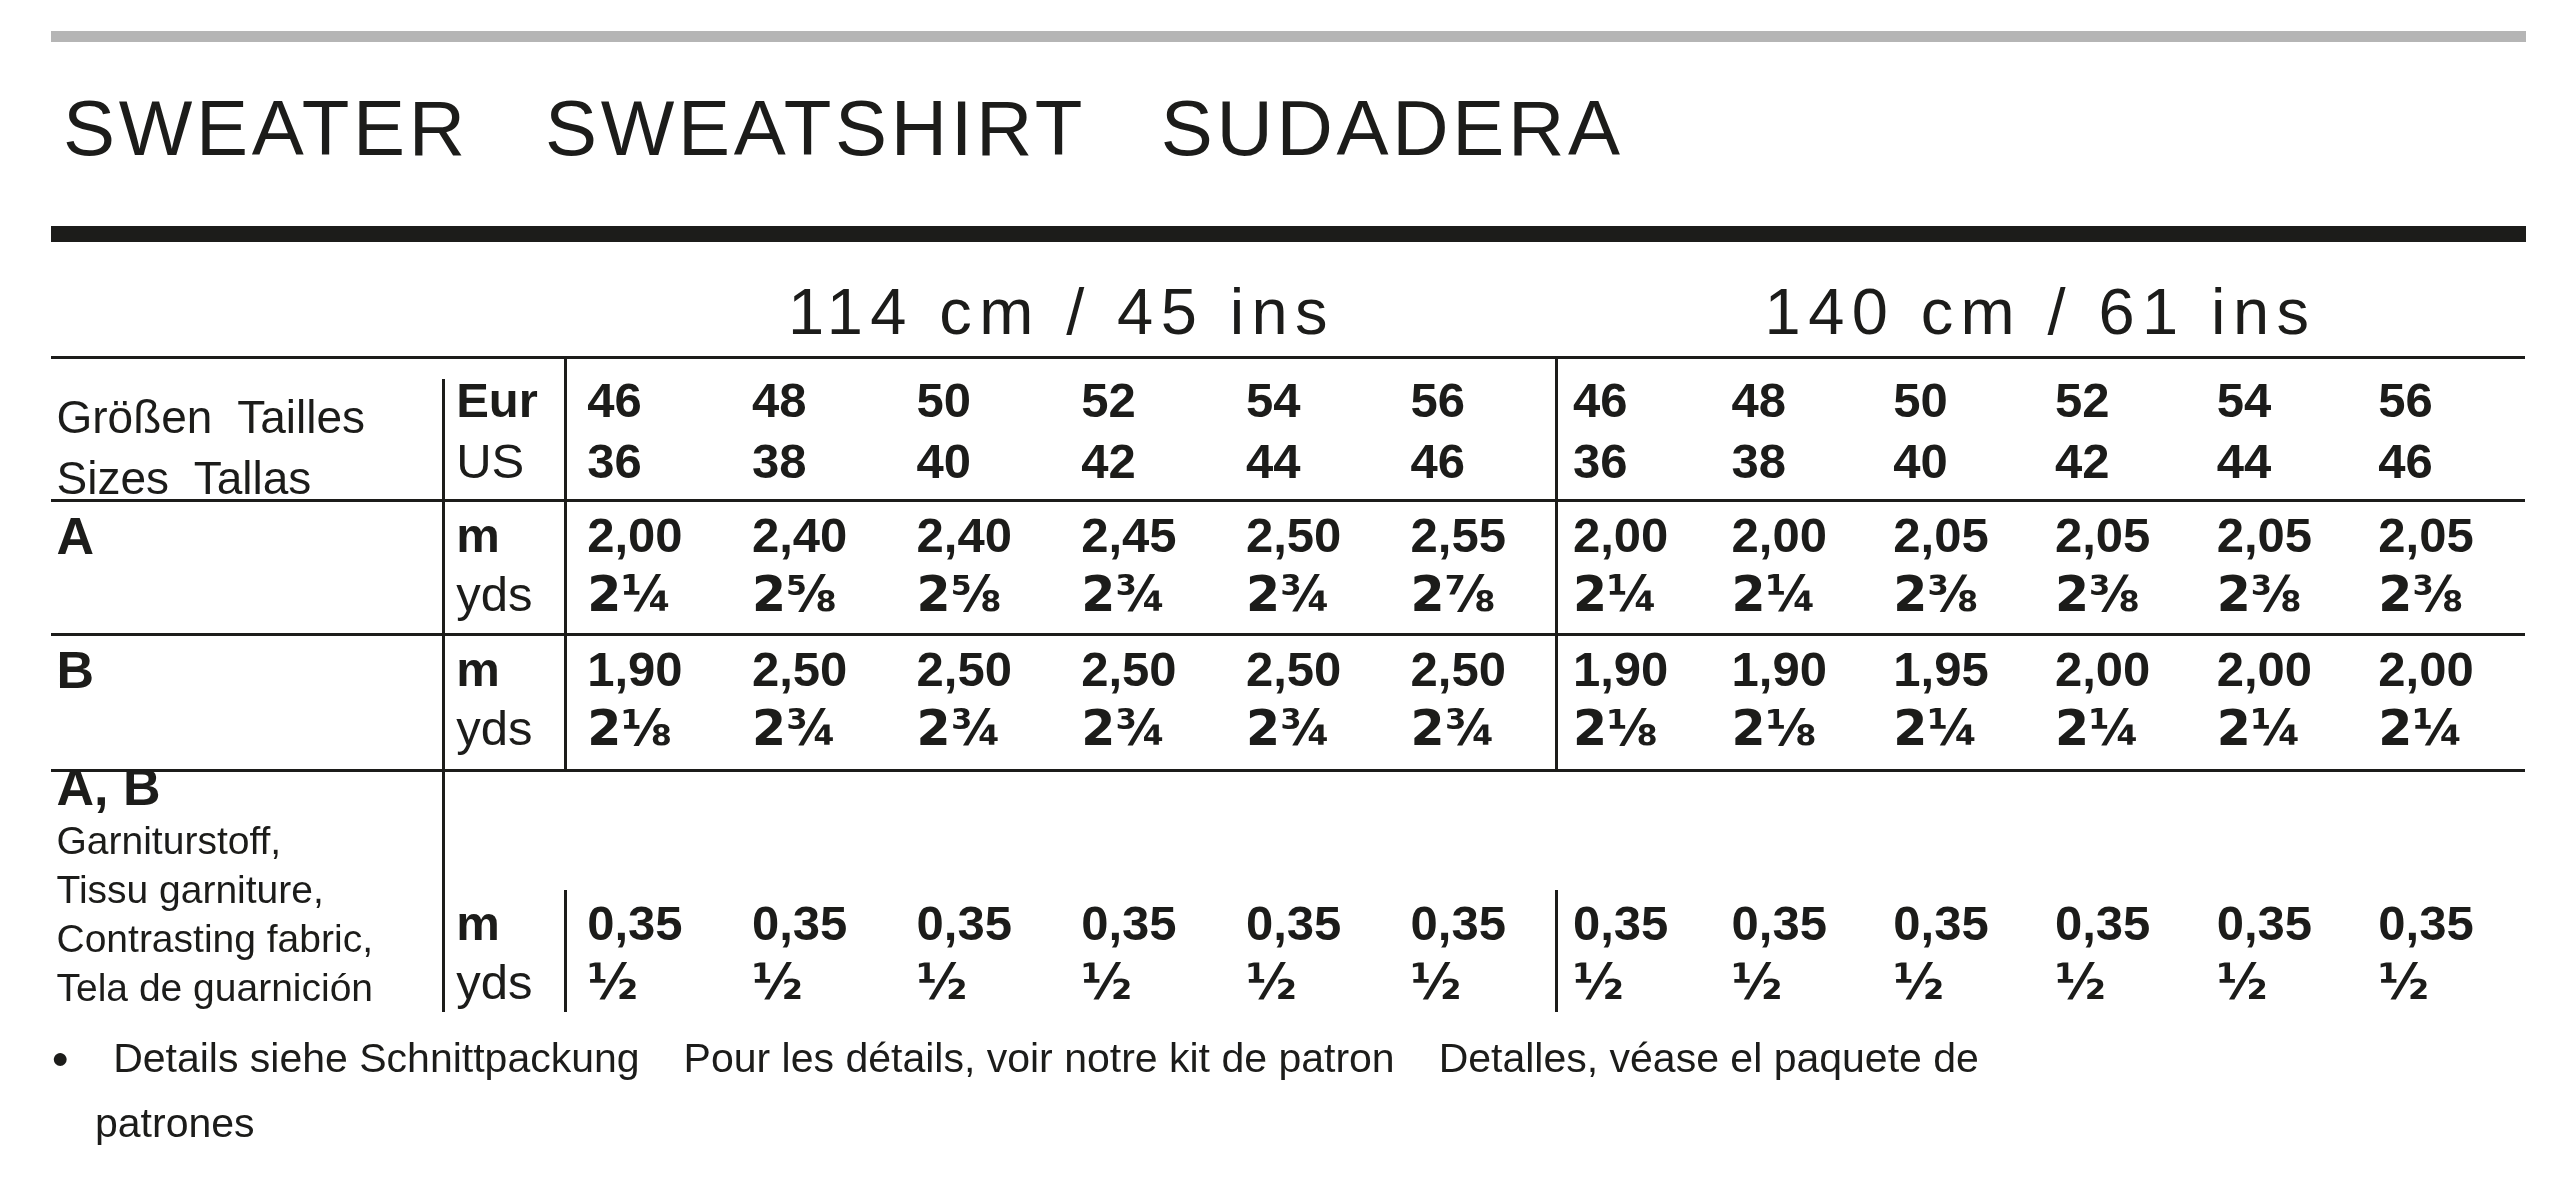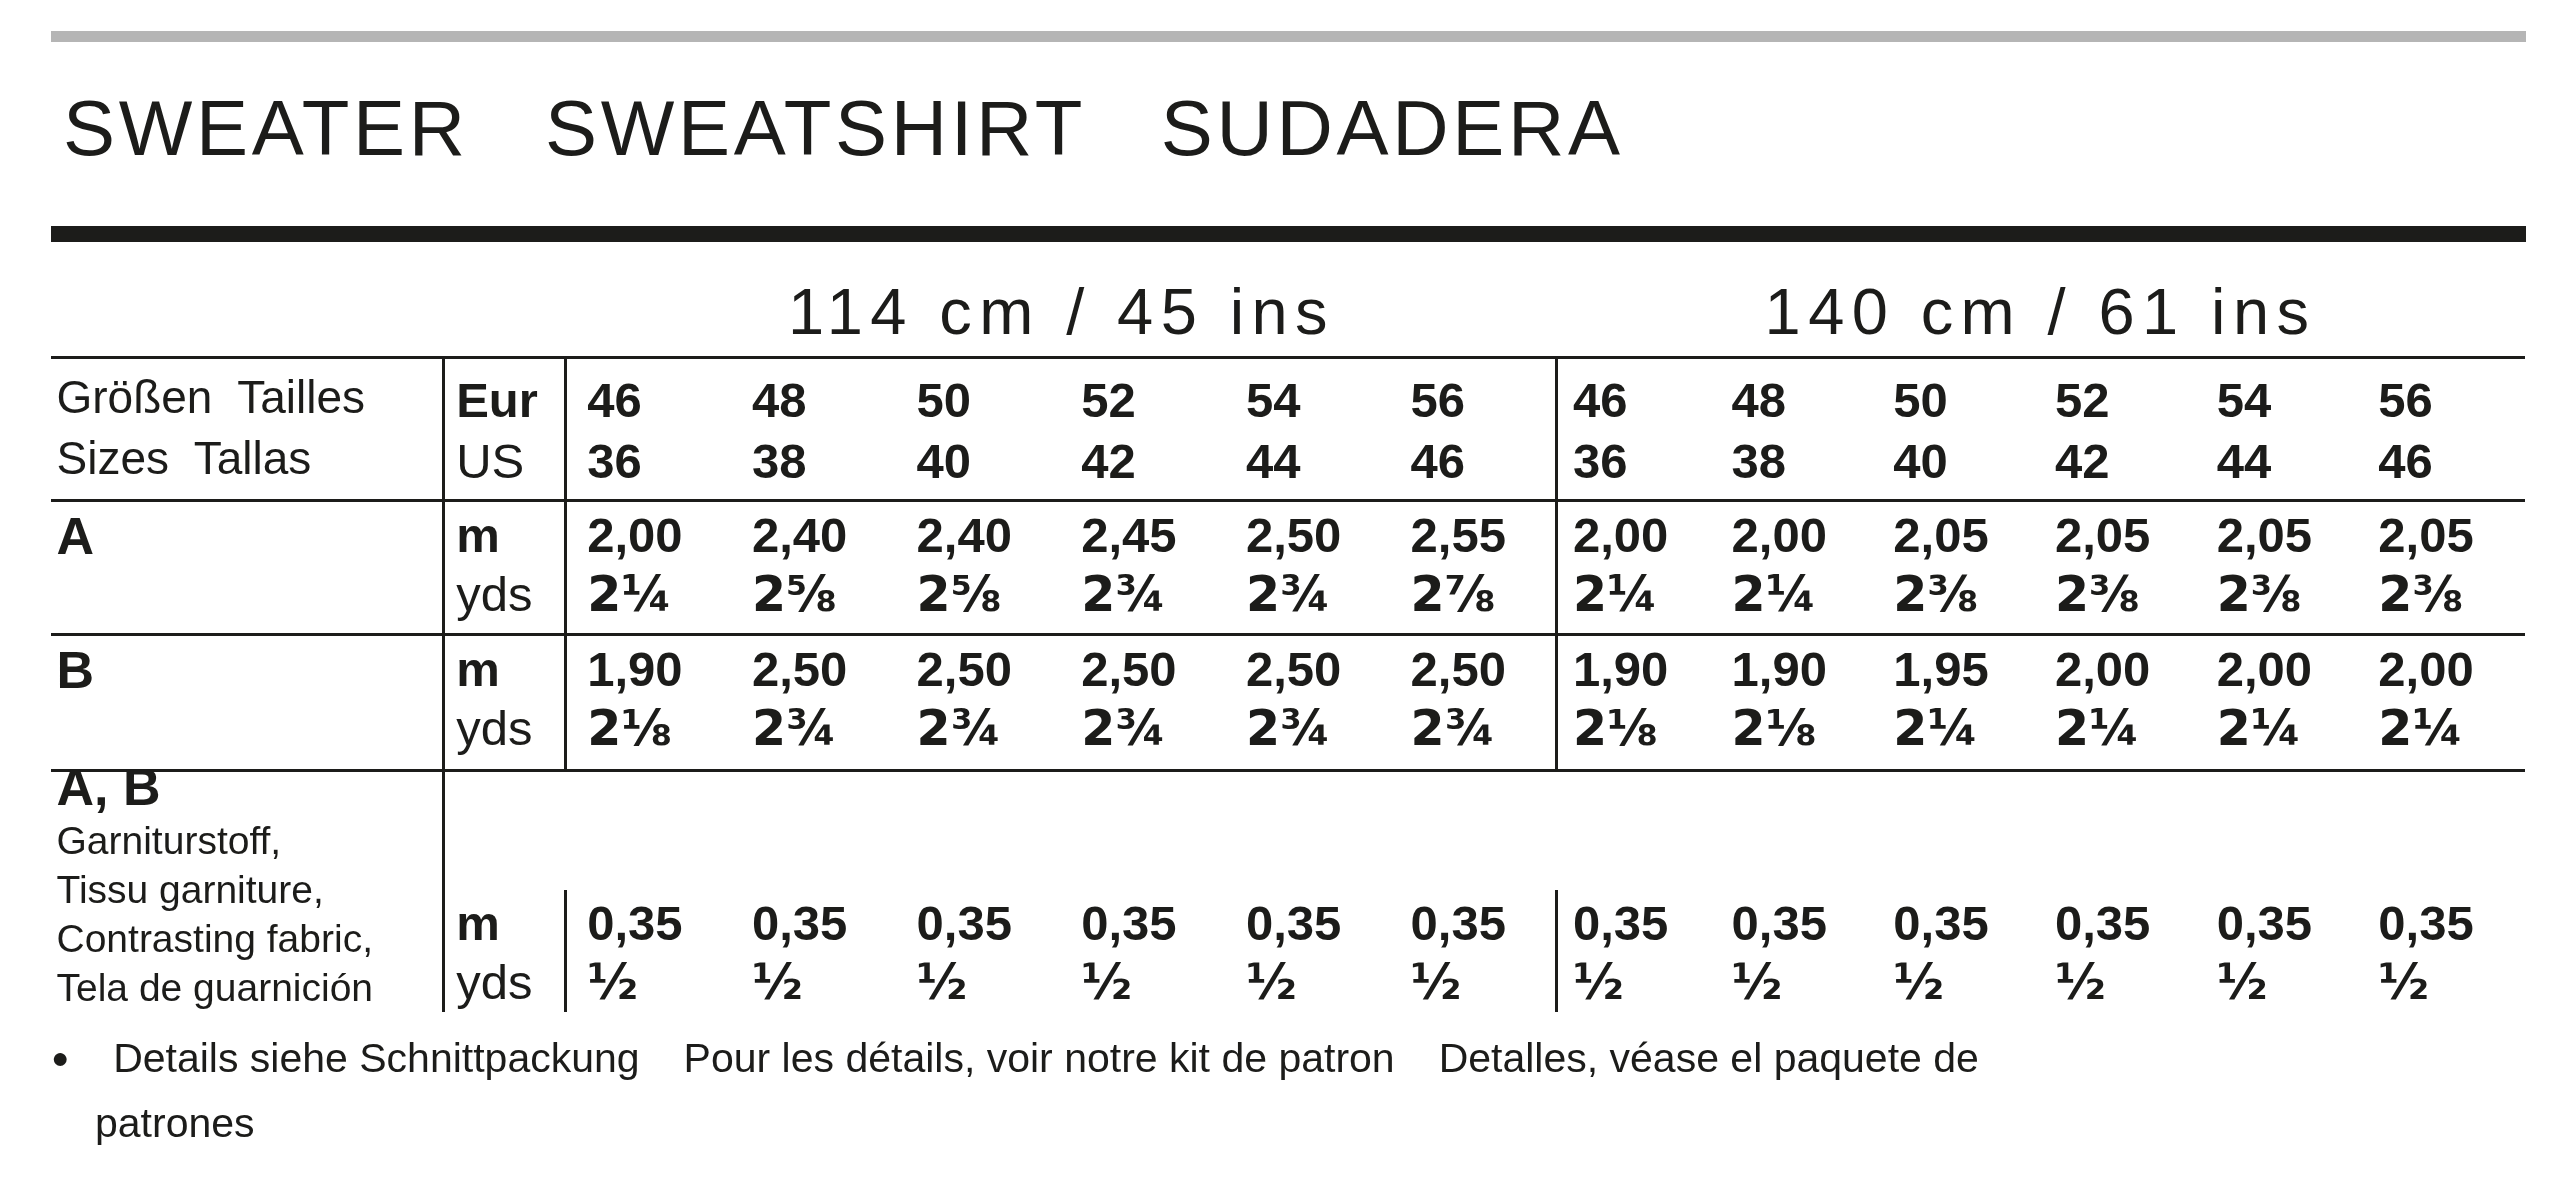--- a/index.html
+++ b/index.html
@@ -26,21 +26,21 @@
     position:absolute;left:51px;top:356px;width:2474px;
     border-top:3.7px solid var(--ink);
   }
   .row{display:flex;border-bottom:3.7px solid var(--ink);box-sizing:border-box;align-items:stretch;}
   .row.sizes{height:143px;}
   .row.ra{height:134px;}
   .row.rb{height:136px;}
   .row.rab{height:240px;border-bottom:none;align-items:flex-end;}
   .c-label{width:395px;box-sizing:border-box;border-right:3.7px solid var(--ink);padding:5.5px 0 0 5.5px;}
   .c-unit{width:122px;box-sizing:border-box;border-right:3.7px solid var(--ink);padding:3.7px 0 0 11px;}
-  .sizes .c-label{padding-top:8px;}
+  .sizes .c-label{padding-top:8px;margin-top:20px;}
   .sizes .c-unit{padding-top:11px;}
   .lab-line{font-size:46px;line-height:61px;white-space:pre;}
   .row-label{font-size:52px;line-height:57px;font-weight:700;}
   .sizes .lab-line{font-weight:400;}
   .sub-line{font-size:39px;line-height:49px;font-weight:400;}
   .u-line{font-size:49px;line-height:59px;}
   .sizes .u-line{line-height:61px;}
   .u1{font-weight:700;}
   .u2{font-weight:400;}
   .cell{width:165px;box-sizing:border-box;padding:3.7px 0 0 20.3px;}

